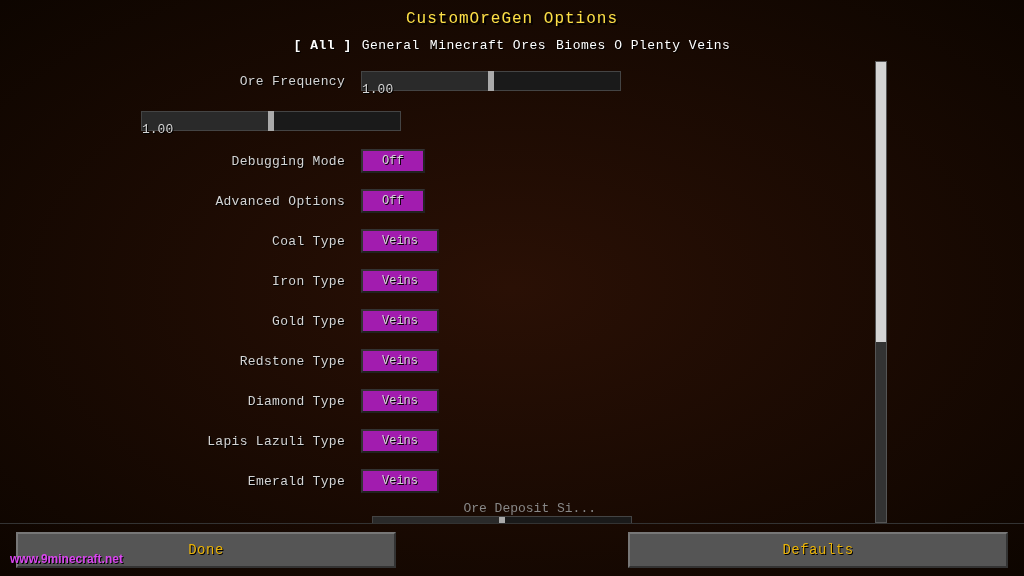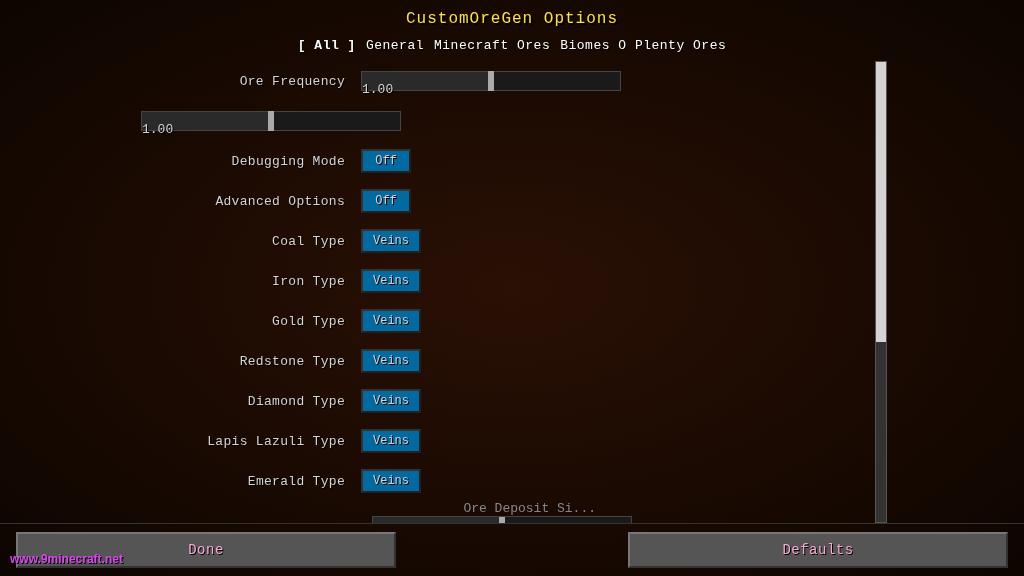--- a/index.html
+++ b/index.html
@@ -156,28 +156,28 @@
       position: absolute;
       right: 0;
       left: 0;
       text-align: left;
       text-shadow: 1px 1px #000;
       z-index: 2;
       margin-top: 16px;
     }
 
     .toggle-btn {
-      background: #0369a1;
+      background: #a21caf;
       border: 2px solid #333;
       border-right-color: #222;
       border-bottom-color: #222;
       color: #d4d4d4;
       font-family: 'Courier New', monospace;
       font-size: 12px;
-      padding: 3px 10px;
+      padding: 3px 19px;
       cursor: pointer;
       text-shadow: 1px 1px #000;
       min-width: 50px;
       text-align: center;
     }
 
     .footer {
       display: flex;
       width: 100%;
       justify-content: space-between;
@@ -196,21 +196,21 @@
       font-family: Arial, sans-serif;
       text-shadow: 1px 1px #000;
       z-index: 10;
     }
 
     .footer-btn {
       background: #555555;
       border: 2px solid #777;
       border-right-color: #333;
       border-bottom-color: #333;
-      color: #f9a8d4;
+      color: #eab308;
       font-family: 'Courier New', monospace;
       font-size: 14px;
       padding: 8px 0;
       cursor: pointer;
       text-shadow: 1px 1px #000;
       width: 380px;
       text-align: center;
       letter-spacing: 0.5px;
     }
 
@@ -255,21 +255,21 @@
 <div class="bg-texture"></div>
 
 <div class="container">
 
   <div class="title">CustomOreGen Options</div>
 
   <div class="tabs">
     <span class="tab tab-all active">[ All ]</span>
     <span class="tab">General</span>
     <span class="tab">Minecraft Ores</span>
-    <span class="tab">Biomes O Plenty Ores</span>
+    <span class="tab">Biomes O Plenty Veins</span>
   </div>
 
   <div class="content-area">
     <div class="settings-list">
 
       <div class="setting-row">
         <span class="setting-label">Ore Frequency</span>
         <div class="slider-track">
           <div class="slider-fill"></div>
           <div class="slider-handle"></div>

